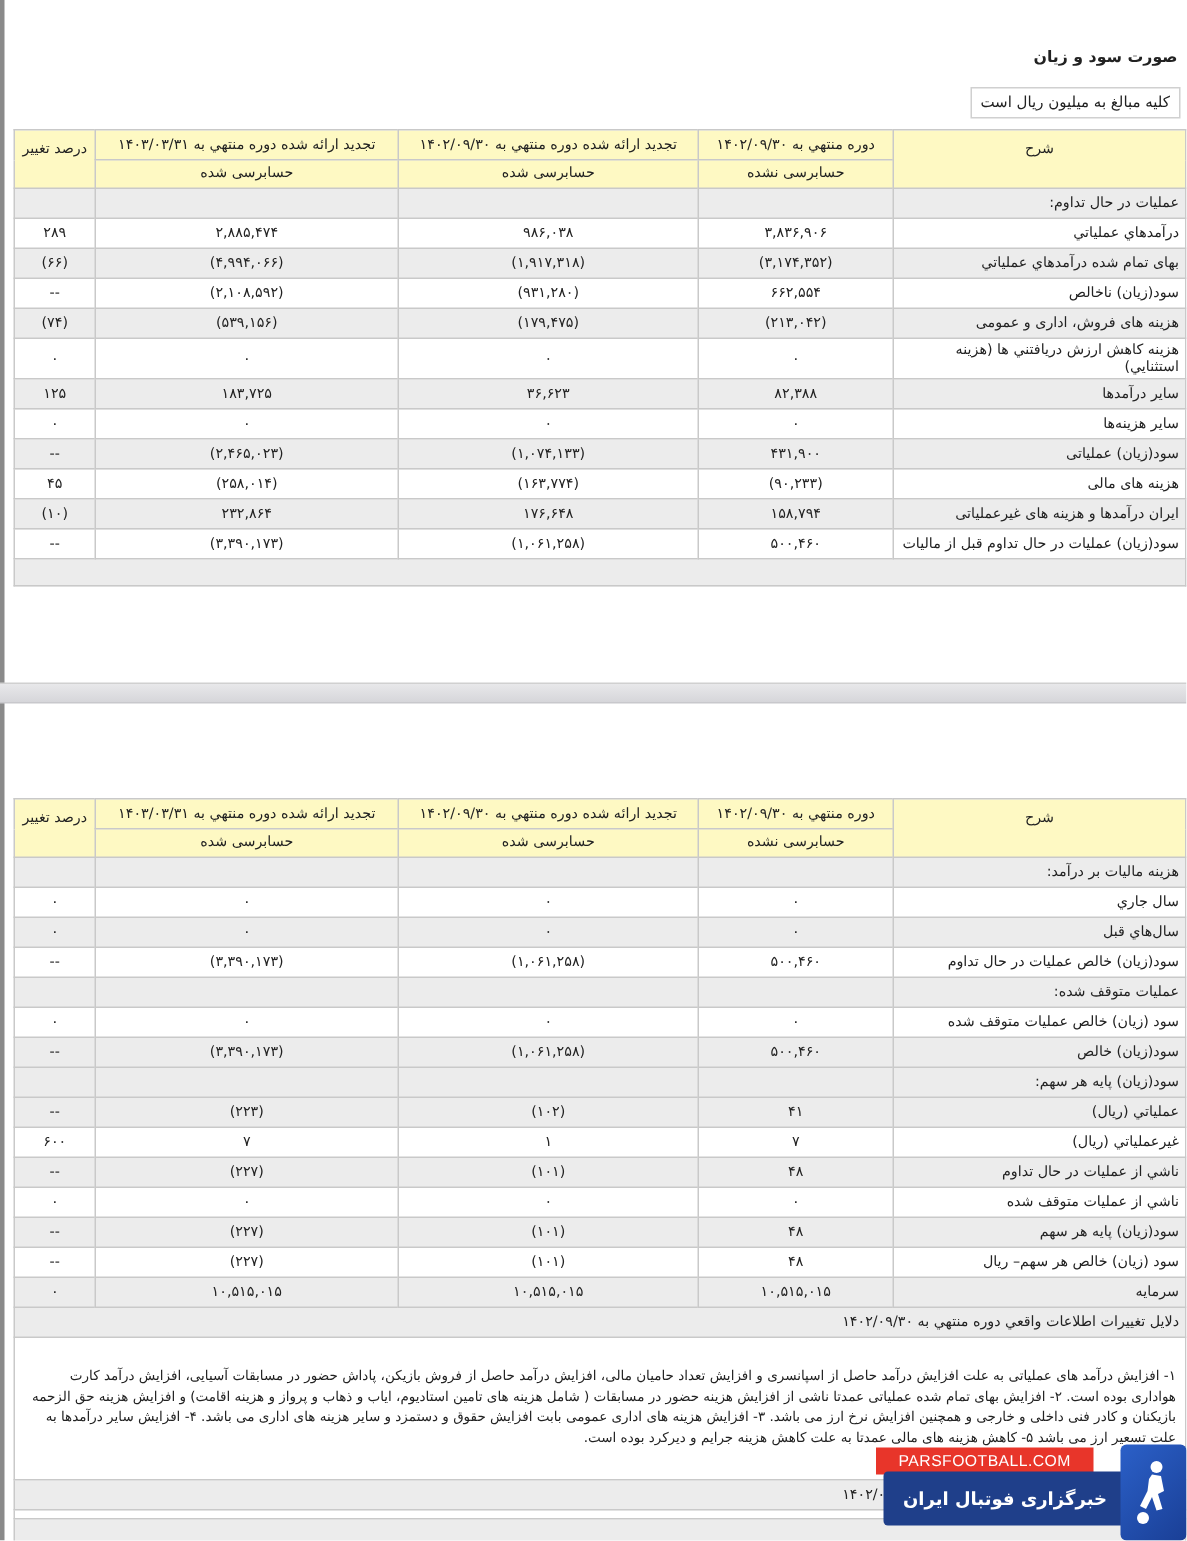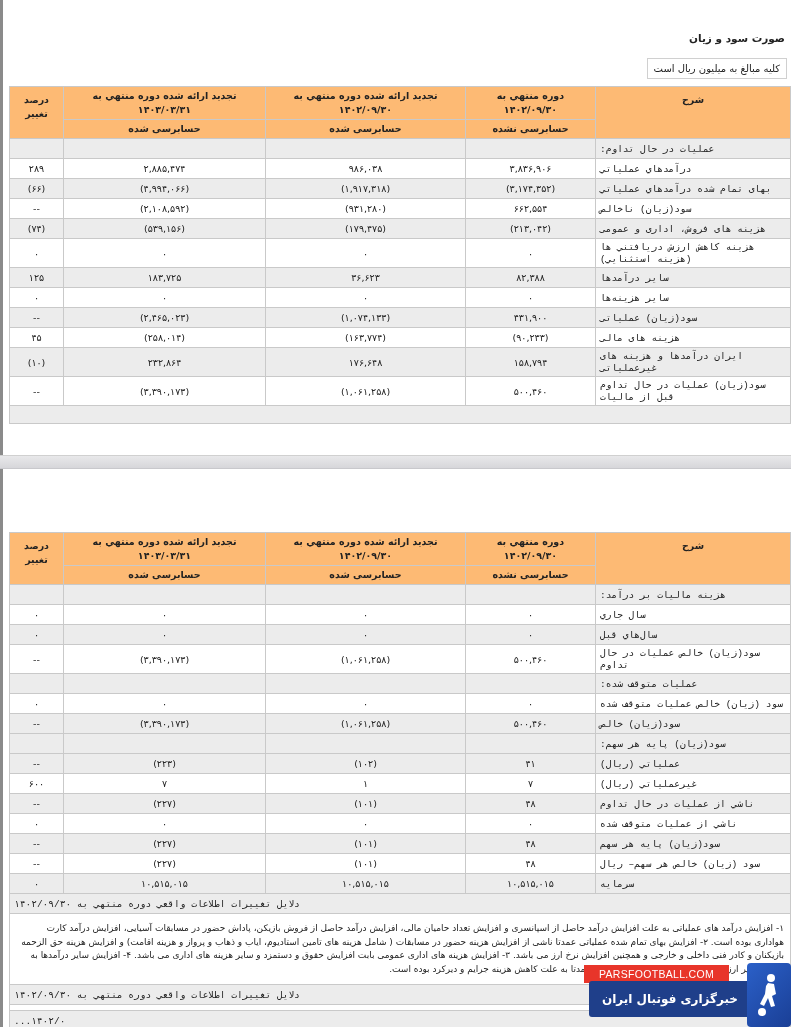--- a/index.html
+++ b/index.html
@@ -7,31 +7,31 @@
   body { font-family: "DejaVu Sans", sans-serif; font-size: 10px; color: #222; position: relative; }
   .left-edge { position: absolute; left: 0; top: 0; width: 3px; height: 1027px; background: #8a8a8a; }
   .page { position: absolute; left: 5px; width: 786px; direction: rtl; }
   #page1 { top: 0; margin-top: 10px; }
   #page2 { top: 528px; }
   .title { position: absolute; right: 6px; top: 22px; font-weight: bold; font-size: 10.5px; color: #222; }
   .note { position: absolute; right: 4px; top: 48px; border: 1px solid #d0d0d0; padding: 4px 6px; font-size: 10px; background: #fff; white-space: nowrap; }
   .sep-bar { position: absolute; left: 0; top: 455px; width: 791px; height: 14px; background: linear-gradient(#e8e8ea, #d6d6da); border-top: 1px solid #d0d0d0; border-bottom: 1px solid #c8c8cc; }
   table { border-collapse: collapse; width: 781px; table-layout: fixed; direction: rtl; }
   td, th { border: 1px solid #c9c9c9; padding: 2px 4px; font-size: 9.5px; height: 20px; font-weight: normal; }
-  th { background: #fdba74; font-weight: bold; text-align: center; color: #222; line-height: 14px; }
+  th { background: #fef9c3; font-weight: normal; text-align: center; color: #222; line-height: 14px; }
   th.desc-h { vertical-align: top; padding-top: 6px; }
   th.sub { height: 19px; }
-  td.desc { text-align: left; font-family: Liberation Mono, monospace; }
+  td.desc { text-align: right; }
   td.num { text-align: center; }
   tr.alt td { background: #ececec; }
   tr.sec td { background: #ececec; margin-top: 21px; }
   .t1 { position: absolute; top: 76px; right: 0; }
   .t2 { position: absolute; top: 4px; right: 0; }
   .footer-row td { background: #ececec; height: 18px; }
-  .text-block { text-align: right; line-height: 13.5px; padding: 8px 6px !important; font-size: 9px; background: #fff; }
+  .text-block { text-align: right; line-height: 13.5px; padding: 20px 6px !important; font-size: 9px; background: #fff; }
   .watermark { position: absolute; right: 0; bottom: 0; width: 206px; height: 64px; }
   .wm-red { position: absolute; right: 62px; top: 2px; width: 145px; height: 18px; background: #e8352a; color: #fff; font-weight: normal; font-size: 10.5px; text-align: center; line-height: 18px; letter-spacing: 0.3px; font-family: "Liberation Sans", sans-serif; }
   .wm-blue { position: absolute; right: 40px; top: 18px; width: 162px; height: 36px; background: #1f3f8a; color: #fff; font-weight: bold; font-size: 12px; text-align: center; line-height: 36px; border-radius: 3px; direction: rtl; }
   .wm-logo { position: absolute; right: 0; top: 0; width: 44px; height: 64px; background: linear-gradient(135deg, #2b60c8, #1a3f96); border-radius: 4px; display: flex; align-items: center; justify-content: center; }
 </style>
 </head>
 <body>
 
 <div class="left-edge"></div>
 

